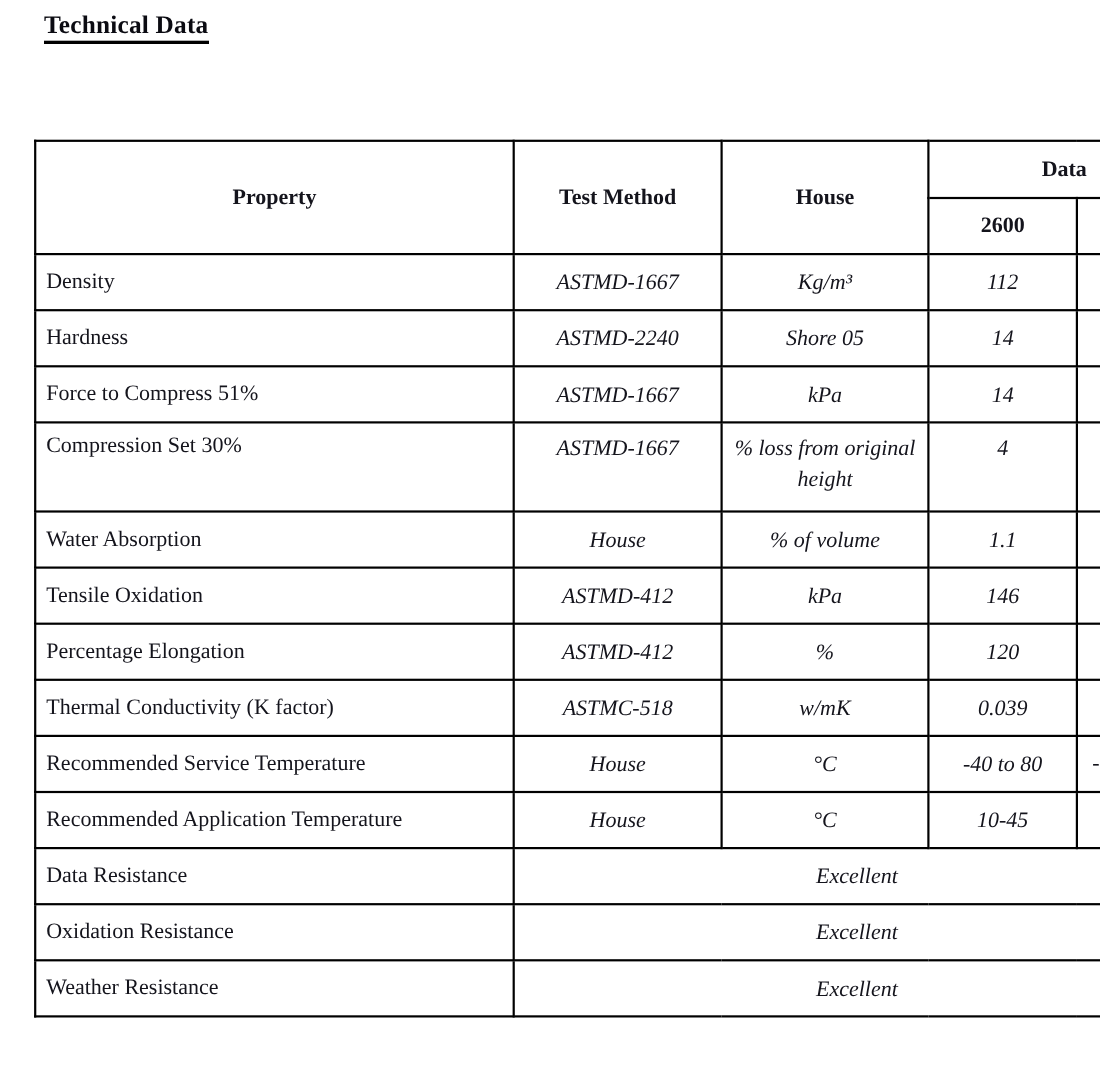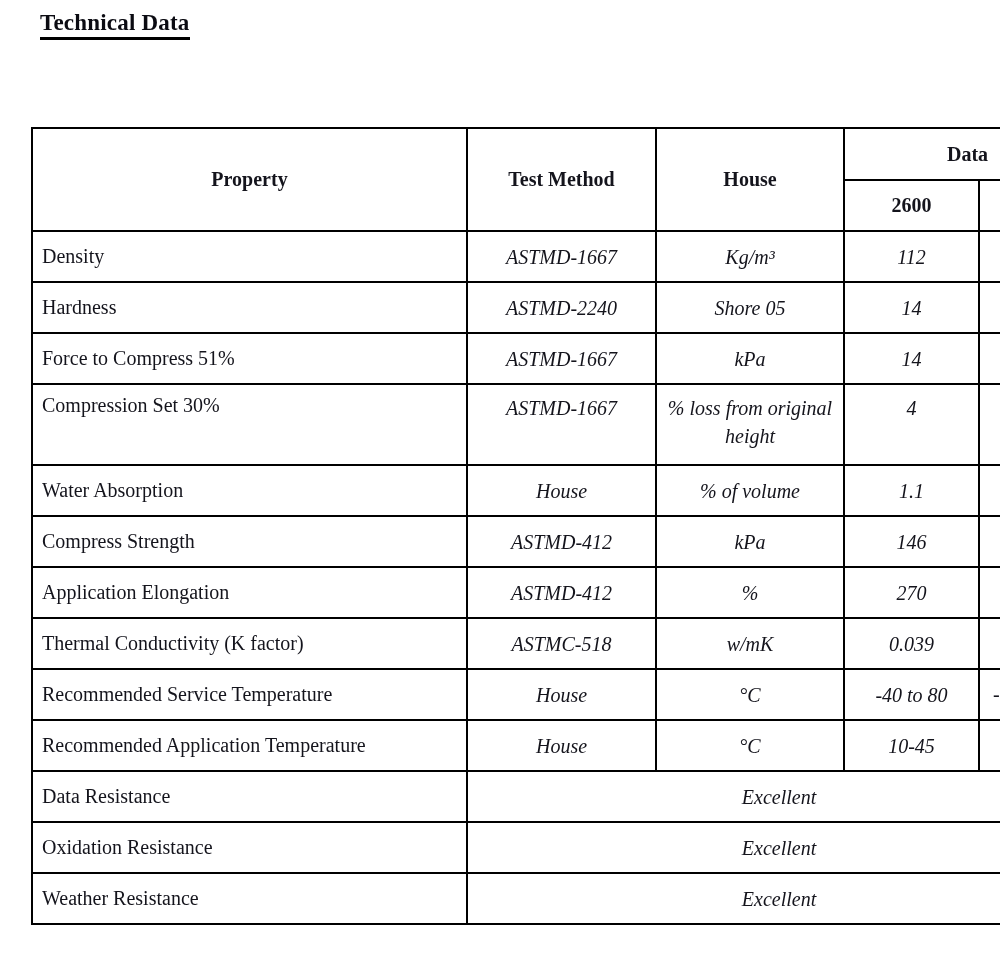--- a/index.html
+++ b/index.html
@@ -137,31 +137,31 @@
         <td class="cutcol"></td>
       </tr>
       <tr class="row">
         <td class="prop">Water Absorption</td>
         <td class="ctr">House</td>
         <td class="ctr">% of volume</td>
         <td class="ctr">1.1</td>
         <td class="cutcol"></td>
       </tr>
       <tr class="row">
-        <td class="prop">Compress Strength</td>
+        <td class="prop">Tensile Oxidation</td>
         <td class="ctr">ASTMD-412</td>
         <td class="ctr">kPa</td>
         <td class="ctr">146</td>
         <td class="cutcol"></td>
       </tr>
       <tr class="row">
-        <td class="prop">Application Elongation</td>
+        <td class="prop">Percentage Elongation</td>
         <td class="ctr">ASTMD-412</td>
         <td class="ctr">%</td>
-        <td class="ctr">270</td>
+        <td class="ctr">120</td>
         <td class="cutcol"></td>
       </tr>
       <tr class="row">
         <td class="prop">Thermal Conductivity (K factor)</td>
         <td class="ctr">ASTMC-518</td>
         <td class="ctr">w/mK</td>
         <td class="ctr">0.039</td>
         <td class="cutcol"></td>
       </tr>
       <tr class="row">

